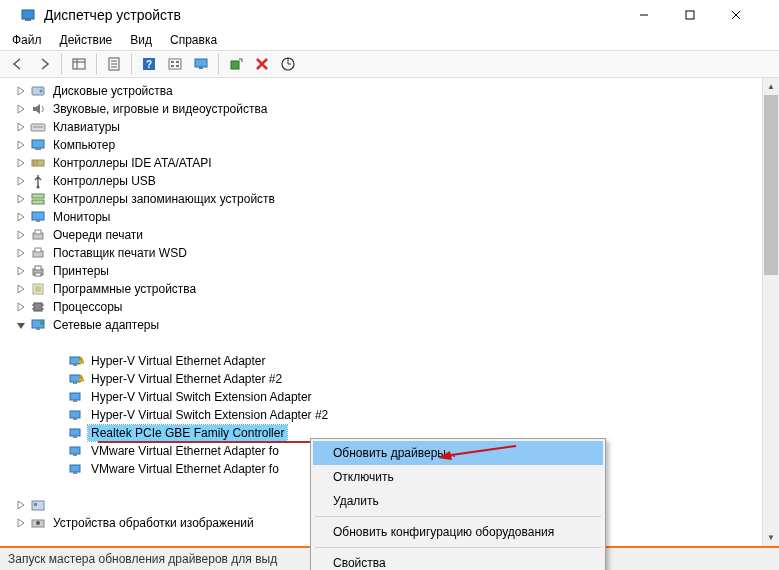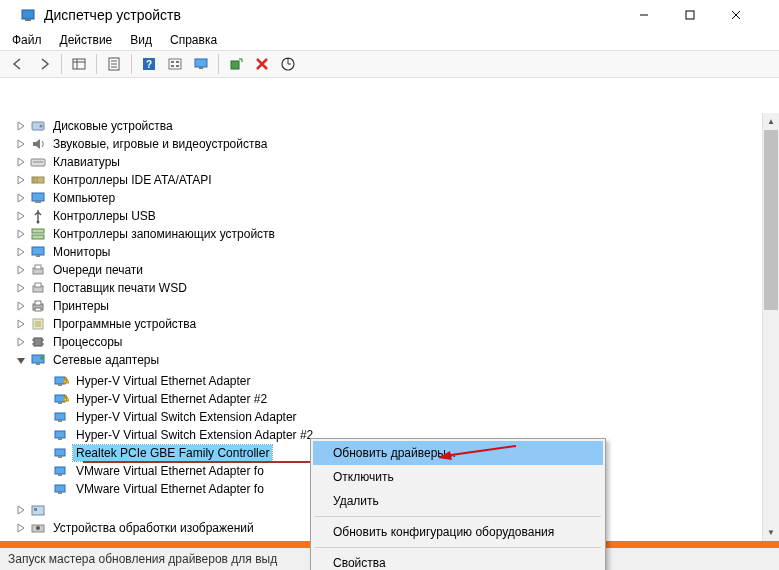--- a/index.html
+++ b/index.html
@@ -55,22 +55,21 @@
   }
   .tool-btn {
     width: 24px; height: 24px;
     display: flex; align-items: center; justify-content: center;
     border: 1px solid transparent;
   }
   .tool-sep { width: 1px; height: 20px; background: #ccc; margin: 0 3px; }
   .content {
     display: flex;
     height: 470px;
-    border-bottom: 7px solid #f97316;
-    align-items: flex-end;
+    border-bottom: 2px solid #f97316;
   }
   .tree-panel {
     flex: 1;
     overflow: hidden;
     padding: 4px 0;
     position: relative;
   }
   .scrollbar {
     position: absolute;
     right: 0; top: 0; bottom: 0;
@@ -84,21 +83,21 @@
     top: 17px; left: 1px; right: 1px;
     height: 180px;
     background: #c0c0c0;
   }
   .scroll-arrow {
     height: 17px;
     display:flex; align-items:center; justify-content:center;
     color:#555; font-size:8px;
   }
   .tree { list-style: none; margin: 0; padding: 0 0 0 12px; }
-  .tree ul { list-style: none; margin: 3px; padding: 0 0 0 20px; }
+  .tree ul { list-style: none; margin: 18px; padding: 0 0 0 20px; }
   .node {
     display: flex; align-items: center;
     height: 18px;
     padding: 0 2px;
     white-space: nowrap;
   }
   .expander {
     width: 14px; height: 14px;
     display: inline-flex; align-items: center; justify-content: center;
     color: #888;
@@ -317,42 +316,42 @@
         </li>
         <li>
           <div class="node">
             <span class="expander">
               <svg width="10" height="10">
                 <path d="M2 1 L8 5 L2 9 Z" fill="none" stroke="#888"></path>
               </svg>
             </span>
             <span class="node-icon">
               <svg width="16" height="16">
+                <rect x="2" y="3" width="12" height="8" fill="#5da9e8" stroke="#2a6db8"></rect>
+                <rect x="5" y="11" width="6" height="2" fill="#888"></rect>
+              </svg>
+            </span>
+            <span class="node-label">Компьютер</span>
+          </div>
+        </li>
+        <li>
+          <div class="node">
+            <span class="expander">
+              <svg width="10" height="10">
+                <path d="M2 1 L8 5 L2 9 Z" fill="none" stroke="#888"></path>
+              </svg>
+            </span>
+            <span class="node-icon">
+              <svg width="16" height="16">
                 <rect x="2" y="5" width="12" height="6" fill="#c8b878" stroke="#9a8a50"></rect>
                 <line x1="4" y1="5" x2="4" y2="11" stroke="#9a8a50"></line>
                 <line x1="7" y1="5" x2="7" y2="11" stroke="#9a8a50"></line>
               </svg>
             </span>
             <span class="node-label">Контроллеры IDE ATA/ATAPI</span>
-          </div>
-        </li>
-        <li>
-          <div class="node">
-            <span class="expander">
-              <svg width="10" height="10">
-                <path d="M2 1 L8 5 L2 9 Z" fill="none" stroke="#888"></path>
-              </svg>
-            </span>
-            <span class="node-icon">
-              <svg width="16" height="16">
-                <rect x="2" y="3" width="12" height="8" fill="#5da9e8" stroke="#2a6db8"></rect>
-                <rect x="5" y="11" width="6" height="2" fill="#888"></rect>
-              </svg>
-            </span>
-            <span class="node-label">Компьютер</span>
           </div>
         </li>
         <li>
           <div class="node">
             <span class="expander">
               <svg width="10" height="10">
                 <path d="M2 1 L8 5 L2 9 Z" fill="none" stroke="#888"></path>
               </svg>
             </span>
             <span class="node-icon">

